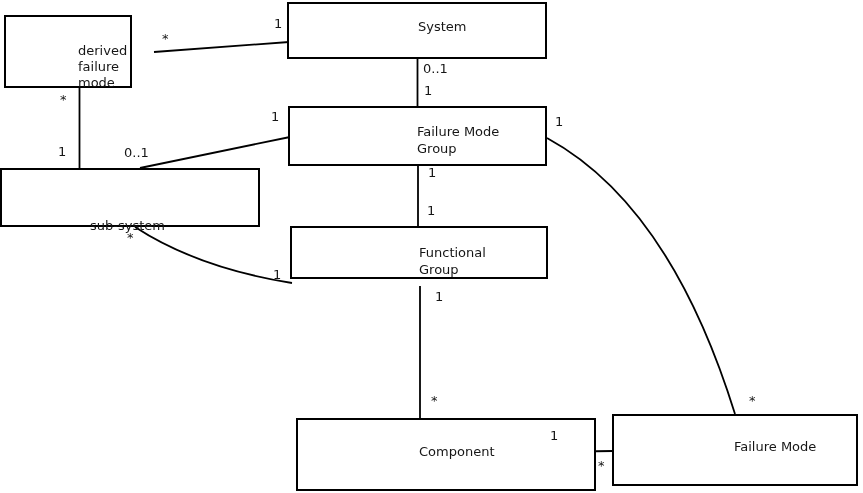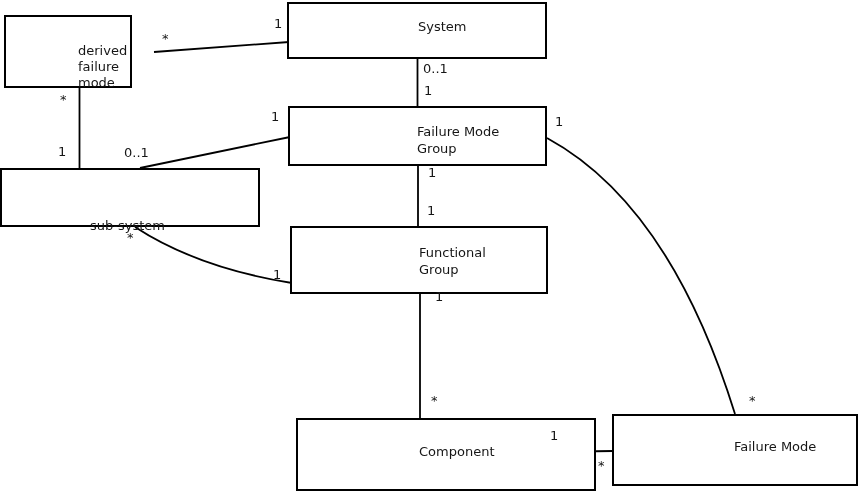--- a/index.html
+++ b/index.html
@@ -47,21 +47,21 @@
     font-size: 13px;
     line-height: 14px;
     color: #161616;
     white-space: nowrap;
   }
   
   .n-dfm       { left: 4px;   top: 15px;  width: 128px; height: 73px; }
   .n-system    { left: 287px; top: 2px;   width: 260px; height: 57px; }
   .n-fmg       { left: 288px; top: 106px; width: 259px; height: 60px; }
   .n-subsys    { left: 0px;   top: 168px; width: 260px; height: 59px; }
-  .n-fg        { left: 290px; top: 226px; width: 258px; height: 68px; }
+  .n-fg        { left: 290px; top: 226px; width: 258px; height: 53px; }
   .n-component { left: 296px; top: 418px; width: 300px; height: 73px; }
   .n-fm        { left: 612px; top: 414px; width: 246px; height: 72px; }
   
   .n-dfm .node-label       { left: 72px;  top: 26px; }
   .n-system .node-label    { left: 129px; top: 15px; }
   .n-fmg .node-label       { left: 127px; top: 15px; }
   .n-subsys .node-label    { left: 88px;  top: 20px; margin-top: 28px; }
   .n-fg .node-label        { left: 127px; top: 16px; }
   .n-component .node-label { left: 121px; top: 24px; }
   .n-fm .node-label        { left: 120px; top: 23px; }

